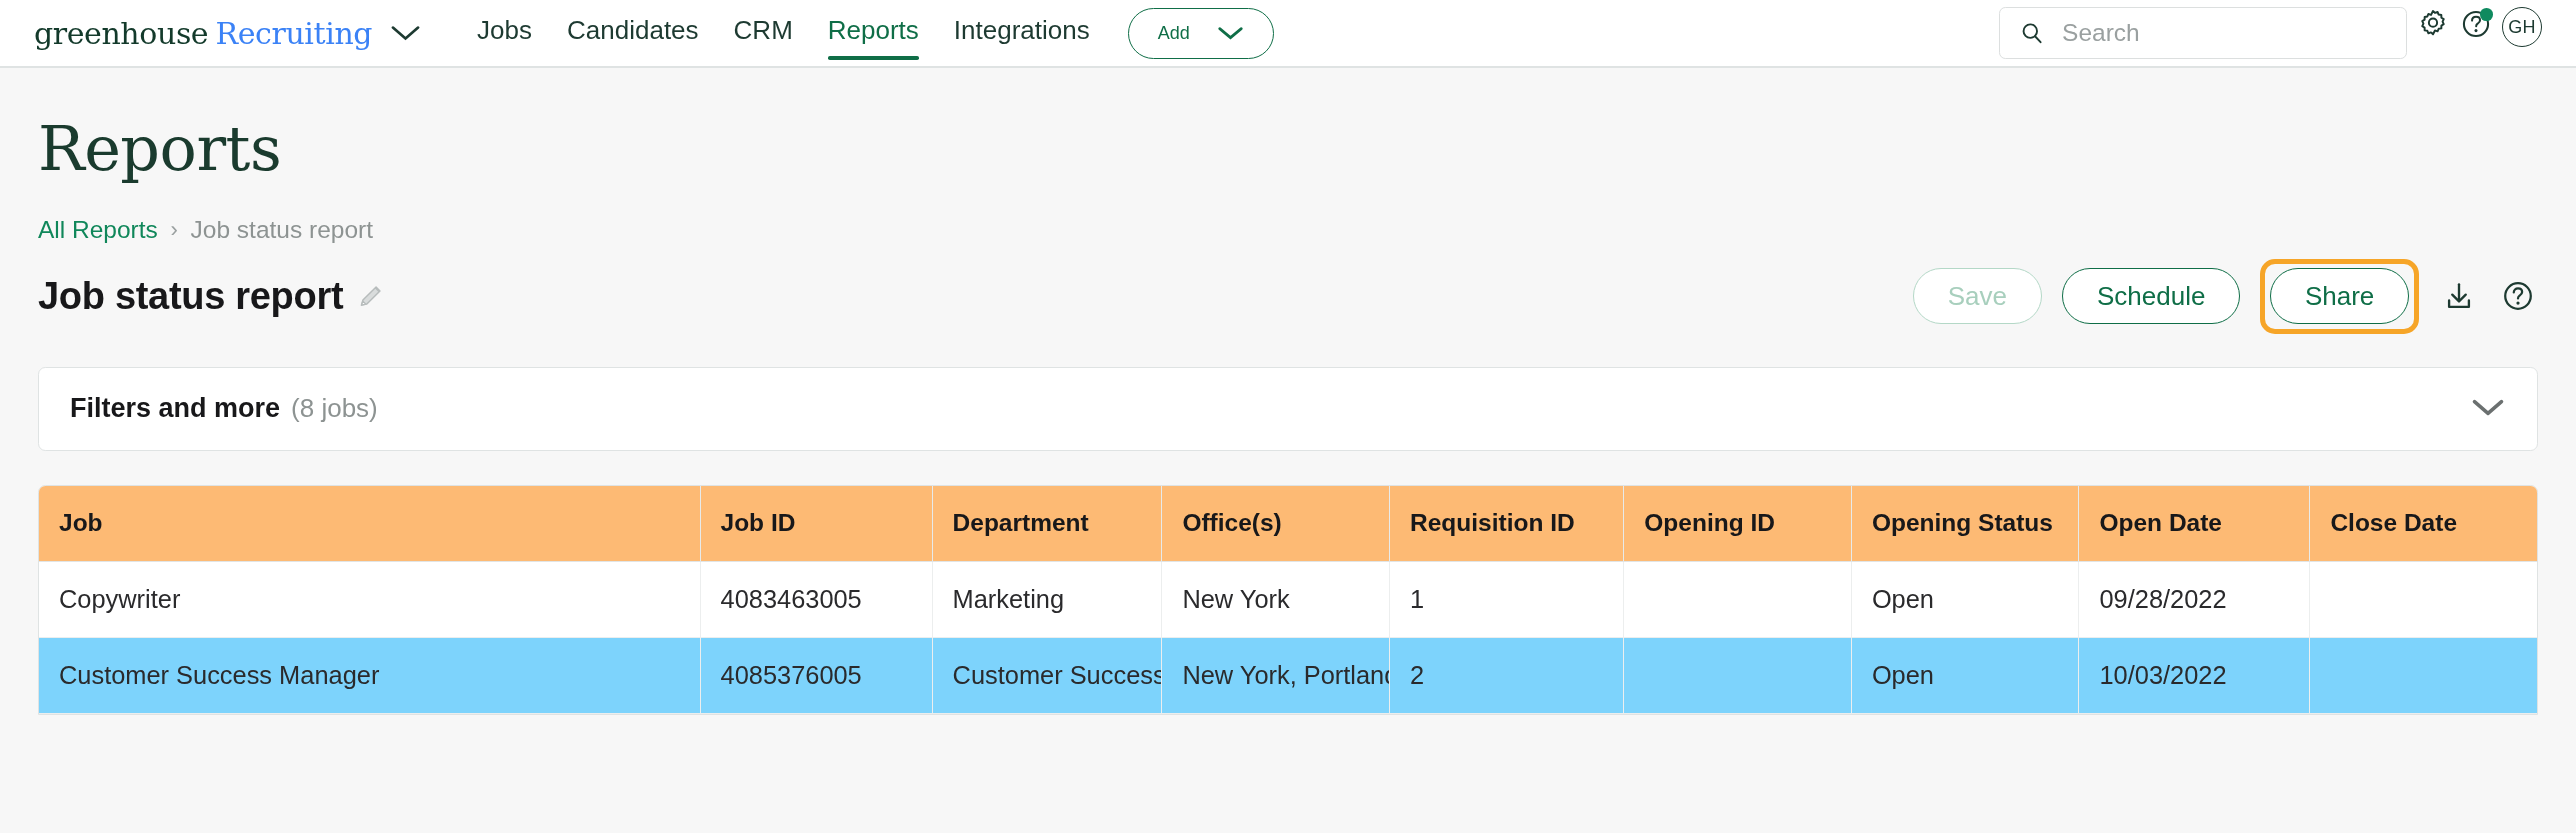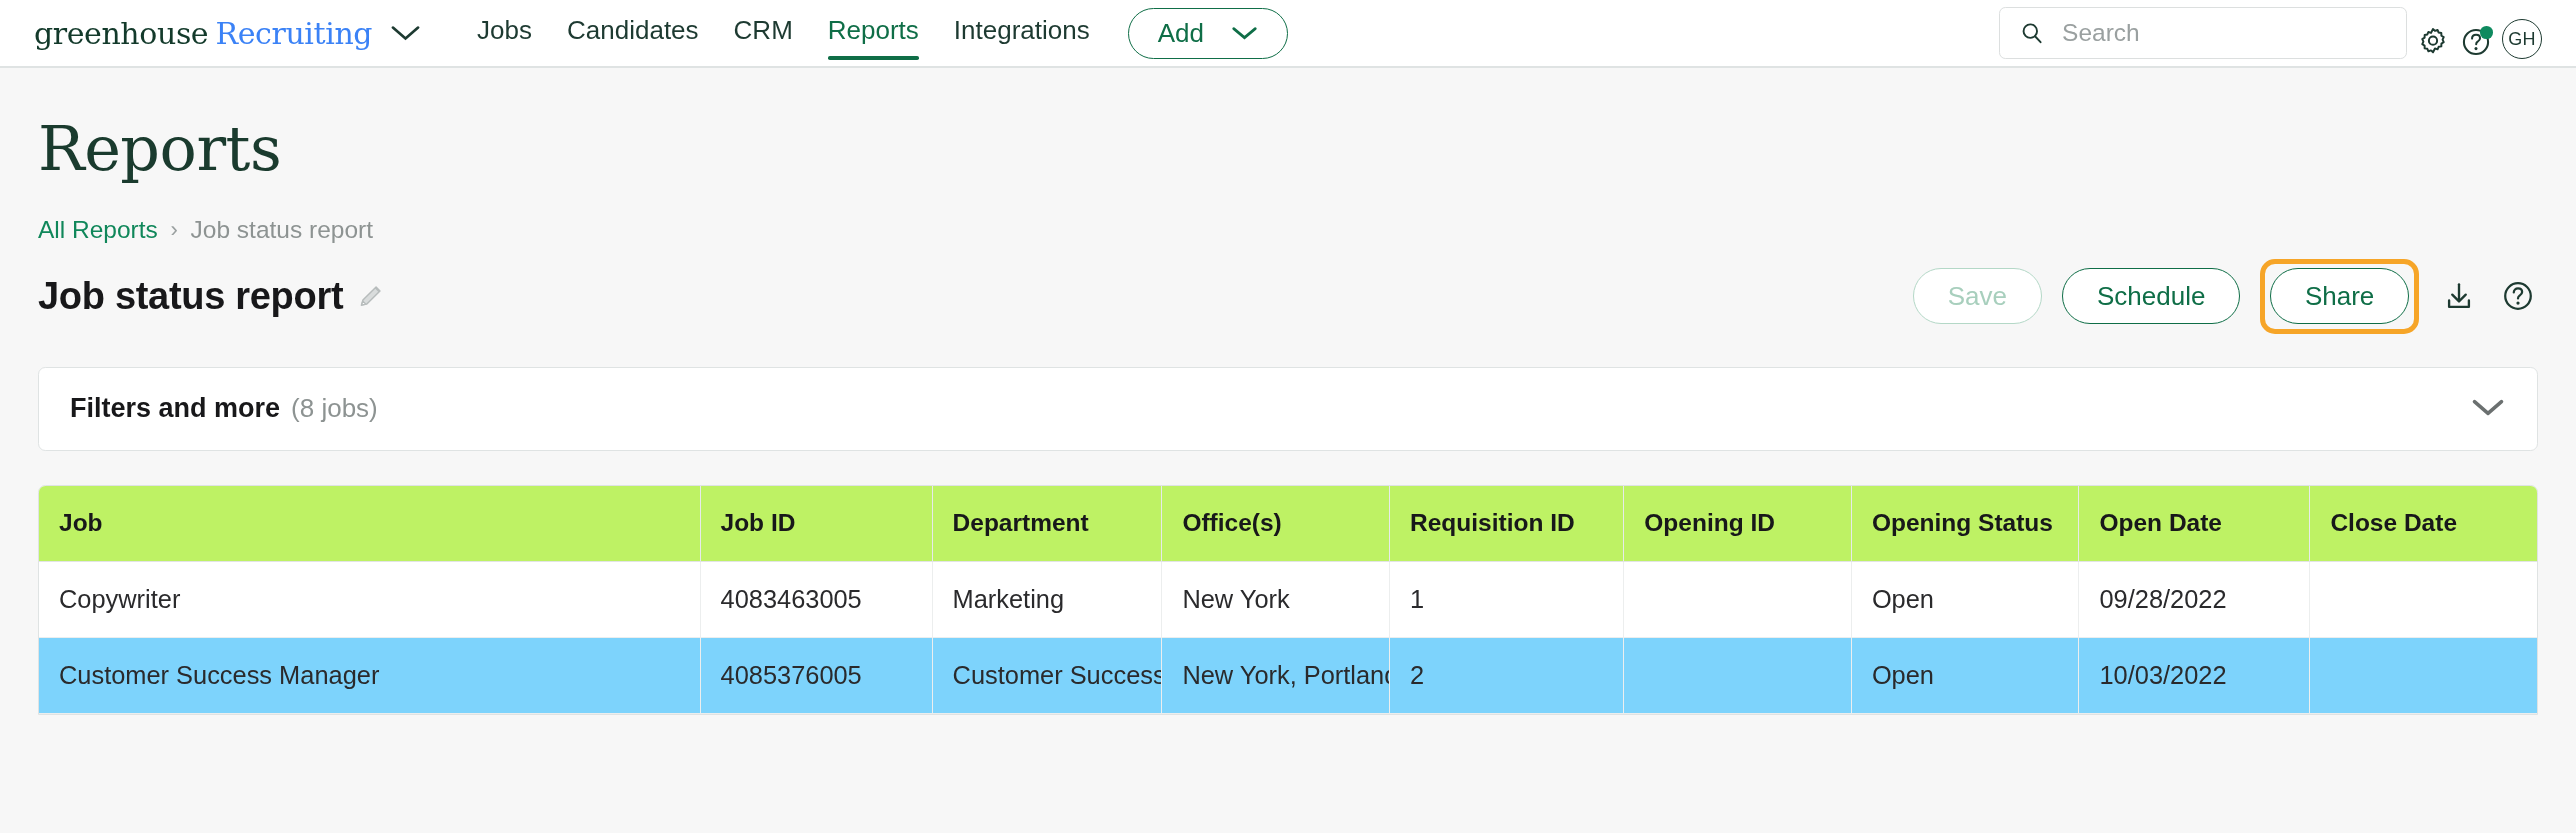--- a/index.html
+++ b/index.html
@@ -68,33 +68,33 @@
     height: 3.6px;
     background: #0f6e47;
     border-radius: 1.8px;
   }
   .add-btn {
     margin-left: 38px;
     border: 1.8px solid #0f6e47;
     border-radius: 36px;
     color: #0f6e47;
     background: #fff;
-    font-size: 26px;
+    font-size: 18px;
     height: 51px;
     padding: 16px 29px;
     display: inline-flex;
     align-items: center;
     gap: 27px;
     cursor: pointer;
     font-family: "Liberation Sans", sans-serif;
   }
   .nav-right {
     margin-left: auto;
     display: flex;
-    align-items: flex-end;
+    align-items: flex-start;
     gap: 9px;
   }
   .searchbox {
     width: 408px;
     height: 52px;
     border: 1.8px solid #dcdfdf;
     border-radius: 6.4px;
     display: flex;
     align-items: center;
     padding: 0 20px;
@@ -254,21 +254,21 @@
     border: 1.8px solid #dfe3e3;
     border-radius: 7.3px 7.3px 0 0;
     overflow: hidden;
   }
   table {
     width: 100%;
     border-collapse: collapse;
     table-layout: fixed;
   }
   th {
-    background: #bef264;
+    background: #fdba74;
     text-align: left;
     font-size: 24.5px;
     font-weight: bold;
     color: #18181a;
     padding: 23.6px 20px;
     border-right: 1.8px solid #e7eaea;
     border-bottom: 1.8px solid #e2e5e5;
     white-space: nowrap;
     overflow: hidden;
   }

